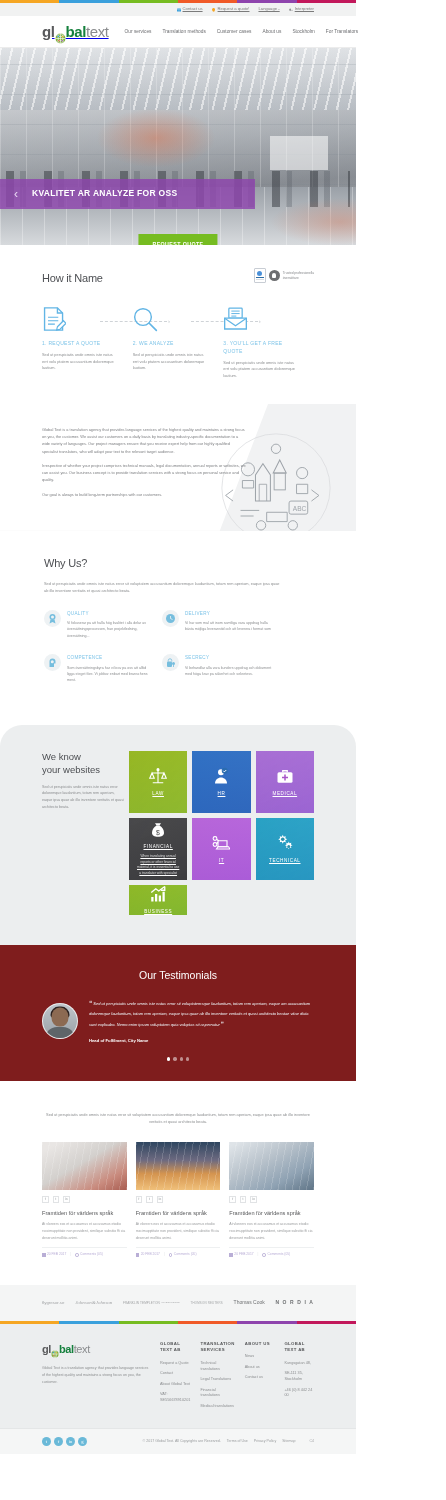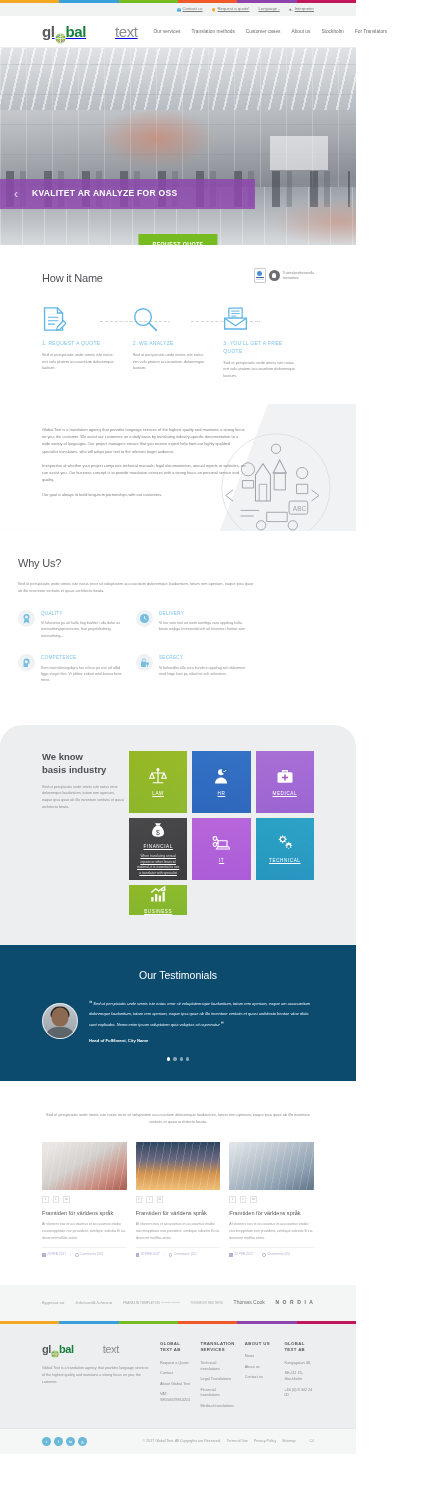--- a/index.html
+++ b/index.html
@@ -21,21 +21,21 @@
   .util .ic { width:4px; height:4px; display:inline-block; }
   .util .ic svg { display:block; }
 
   
   .header { height:32px; background:#fff; display:flex; align-items:center;
             padding:0 42px; border-bottom:1px solid #ececec; }
   .logo { display:flex; align-items:center; font-size:15px; letter-spacing:-0.4px; }
   .logo .b1 { font-weight:bold; color:#58595b; }
   .logo .globe { width:11px; height:11px; margin:0 0px; position:relative; top:1px; }
   .logo .b2 { font-weight:bold; color:#15803d; }
-  .logo .t { font-weight:300; color:#8a8c8e;margin-left:29px; }
+  .logo .t { font-weight:300; color:#8a8c8e; }
   .nav { display:flex; gap:11px; margin-left:16px; }
   .nav a { font-size:4.8px; color:#6d6e71; text-decoration:none; white-space:nowrap; }
 
   
   .hero { position:relative; height:197px; overflow:hidden;
           background:
             linear-gradient(180deg, rgba(255,255,255,0.12), rgba(0,0,0,0.12)),
             linear-gradient(175deg,#b9bcc0 0%,#cfd2d6 22%,#aeb3b9 48%,#8f949b 70%,#babfc5 100%);
   }
   .hero .glass {
@@ -122,21 +122,21 @@
   .agency .white { position:absolute; left:0; top:0; bottom:0; width:268px; background:#fff;
                    clip-path:polygon(0 0, 100% 0, 82% 100%, 0 100%); }
   .agency .inner { position:relative; width:205px; }
   .agency h2 { margin-bottom:9px; }
   .agency p { font-size:3.9px; line-height:1.85; color:#7c7e81; margin-bottom:7px; }
   .doodle { position:absolute; right:24px; top:28px; width:112px; height:112px;
             border-radius:50%; opacity:0.95; }
   .doodle svg { display:block; }
 
   
-  .why { background:#fff; padding:24px 18px 26px; display:flex; }
+  .why { background:#fff; padding:24px 44px 26px; display:flex; }
   .why .left { width:250px; padding-right:14px; }
   .why .lead { font-size:3.9px; color:#8c8e90; line-height:1.8; margin-top:8px; }
   .feats { display:flex; flex-wrap:wrap; margin-top:16px; }
   .feat { width:50%; display:flex; gap:6px; margin-bottom:15px; padding-right:8px; }
   .feat .circ { width:17px; height:17px; min-width:17px; border-radius:50%; background:#eef2f4;
                 display:flex; align-items:center; justify-content:center; color:#76bede; }
   .feat h5 { font-size:4.6px; color:#7ec4e8; font-weight:400; letter-spacing:0.3px; margin-bottom:3px; }
   .feat p { font-size:3.6px; color:#8c8e90; line-height:1.8; }
   .statbox { width:84px; border:1px solid #a7cf4f; padding:10px 9px; align-self:flex-start; }
   .statbox .pct { font-size:15px; color:#8dc63f; font-weight:bold; letter-spacing:-0.5px; line-height:1; }
@@ -144,21 +144,21 @@
   .statbox .cs { font-size:7.4px; color:#6d6e71; font-weight:300; line-height:1.3; margin-top:3px; }
   .statbox hr { border:0; border-top:1px solid #e6e7e8; margin:9px 0 7px; }
   .statbox .qm { font-size:13px; color:#d9dadb; line-height:0.6; font-family:"Liberation Serif",serif; }
   .statbox .qt { font-size:4.1px; color:#9a9c9e; font-style:italic; line-height:2; margin-top:2px; }
 
   
   .industry { background:#eceeef; padding:26px 42px 30px; position:relative;
               border-radius:22px 22px 0 0; }
   .ind-wrap { display:flex; gap:5px; }
   .ind-left { width:82px; min-width:82px; }
-  .ind-left h2 { font-size:9.5px; color:#4d4f53; font-weight:700; line-height:1.35; }
+  .ind-left h2 { font-size:9.5px; color:#4d4f53; font-weight:400; line-height:1.35; }
   .ind-left p { font-size:3.7px; color:#8c8e90; line-height:1.85; margin-top:7px; }
   .ind-grid { flex:1; display:grid; grid-template-columns:repeat(3,1fr);
               grid-template-rows:62px 62px; gap:5px; }
   .tile { position:relative; overflow:hidden; display:flex; flex-direction:column;
           align-items:center; justify-content:center; color:#fff; }
   .tile .tl { font-size:4.6px; letter-spacing:0.6px; margin-top:5px; }
   .tile .gi { width:18px; height:18px; }
   .tile .gi svg { display:block; }
   .tile.law { background:linear-gradient(160deg,rgba(160,200,30,0.82),rgba(140,190,40,0.85)),
                         linear-gradient(120deg,#6b6a3e,#9a9a5c); }
@@ -172,21 +172,21 @@
                        linear-gradient(120deg,#9a6bb8,#c79ade); }
   .tile.technical { background:linear-gradient(160deg,rgba(40,170,205,0.80),rgba(30,145,190,0.85)),
                               linear-gradient(120deg,#2f7f9e,#63b6d2); }
   .tile.business { background:linear-gradient(160deg,rgba(150,200,35,0.80),rgba(125,185,40,0.85)),
                              linear-gradient(120deg,#717a3a,#a2ab5e); }
   .tile.financial .tl { margin-top:4px; }
   .tile .fdesc { font-size:3.3px; color:#dcdcdc; text-align:center; line-height:1.75;
                  padding:0 8px; margin-top:4px; }
 
   
-  .testi { background:#0c4a6e; padding:22px 42px 20px; text-align:center; color:#fff; }
+  .testi { background:#7f1d1d; padding:22px 42px 20px; text-align:center; color:#fff; }
   .testi h2 { font-size:10.5px; font-weight:300; color:#fff; }
   .testi .row { display:flex; align-items:center; gap:11px; margin-top:14px; text-align:left; }
   .testi .ava { width:36px; height:36px; min-width:36px; border-radius:50%;
                 border:1.5px solid rgba(255,255,255,0.75); overflow:hidden;
                 background:linear-gradient(180deg,#bfc6cb,#9aa1a7); position:relative; }
   .testi .ava .face { position:absolute; left:50%; top:38%; transform:translate(-50%,-50%);
                       width:17px; height:19px; border-radius:48% 48% 45% 45%; background:#8c6a52; }
   .testi .ava .hair { position:absolute; left:50%; top:23%; transform:translate(-50%,-50%);
                       width:19px; height:11px; border-radius:10px 10px 3px 3px; background:#2c2220; }
   .testi .ava .body { position:absolute; left:50%; bottom:-3px; transform:translateX(-50%);
@@ -499,21 +499,21 @@
         </div>
       </div>
     </div>
   </div>
 
   <div class="industry">
     <div class="ind-wrap">
       <div class="ind-left">
         <h2>
           <span>We know</span><br>
-          <span>basis industry</span>
+          <span>your websites</span>
         </h2>
         <p>Sed ut perspiciatis unde omnis iste natus error doloremque laudantium, totam rem aperiam, eaque ipsa quae ab illo inventore veritatis et quasi architecto beata.</p>
       </div>
       <div class="ind-grid">
         <a class="tile law" href="#">
           <span class="gi">
             <svg viewBox="0 0 24 24" width="18" height="18" fill="none" stroke="#fff" stroke-width="1.5">
                 <path d="M12 3v18M5 21h14M4 8h16M4 8l-3 7h6zM20 8l3 7h-6z"></path>
                 <circle cx="12" cy="3.5" r="1.3" fill="#fff"></circle>
               </svg>

